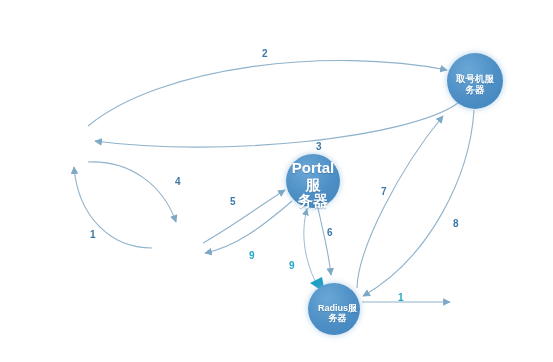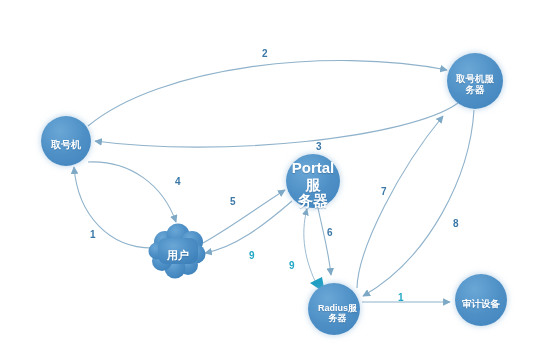--- a/index.html
+++ b/index.html
@@ -120,59 +120,37 @@
 
     <path class="edge-path thin" d="M 318 287 C 305 262, 300 235, 307 209" marker-end="url(#arrow-open)"></path>
 
     <path d="M 310 283 L 325 293 L 322 277 Z" fill="#1e9fc4"></path>
 
     <path class="edge-path" d="M 292 201 C 262 227, 235 247, 205 253" marker-end="url(#arrow-open)"></path>
 
     <path class="edge-path" d="M 362 302 L 450 302" marker-end="url(#arrow-open)"></path>
   </svg>
 
-  <div class="node node-circle" style="left:41px; top:116px; width:50px; height:50px; font-size:10px;">
-    <span class="node-label">取号机</span>
-  </div>
 
   <div class="node node-circle" style="left:447px; top:53px; width:56px; height:56px; font-size:9.5px;">
     <span class="node-label">取号机服
 务器</span>
   </div>
 
   <div class="node node-circle" style="left:286px; top:154px; width:54px; height:54px; font-size:15px;">
     <span class="node-label">Portal服
 务器</span>
   </div>
 
   <div class="node node-circle" style="left:308px; top:283px; width:52px; height:52px; font-size:9px;justify-content:flex-end;">
     <span class="node-label">Radius服
 务器</span>
   </div>
 
-  <div class="node node-circle" style="left:455px; top:274px; width:52px; height:52px; font-size:9.5px;">
-    <span class="node-label">审计设备</span>
-  </div>
 
-  <div class="node node-cloud" style="left:148px; top:222px; width:60px; height:58px; font-size:11px;">
-    <svg class="cloud-svg" width="60" height="58" viewBox="0 0 60 58" xmlns="http://www.w3.org/2000/svg">
-      <g fill="url(#cloud-grad)">
-        <circle cx="17" cy="20" r="11"></circle>
-        <circle cx="30" cy="13" r="11.5"></circle>
-        <circle cx="44" cy="20" r="11"></circle>
-        <circle cx="48" cy="32" r="9.5"></circle>
-        <circle cx="40" cy="43" r="10"></circle>
-        <circle cx="27" cy="46" r="10.5"></circle>
-        <circle cx="14" cy="39" r="10"></circle>
-        <circle cx="9" cy="29" r="8.5"></circle>
-        <rect x="10" y="16" width="40" height="26" rx="8"></rect>
-      </g>
-    </svg>
-    <span class="node-label cloud-text">用户</span>
-  </div>
 
   <span class="edge-label" style="left:90px; top:229px;">1</span>
   <span class="edge-label" style="left:262px; top:48px;">2</span>
   <span class="edge-label" style="left:316px; top:141px;">3</span>
   <span class="edge-label" style="left:175px; top:176px;">4</span>
   <span class="edge-label" style="left:230px; top:196px;">5</span>
   <span class="edge-label" style="left:327px; top:227px;">6</span>
   <span class="edge-label" style="left:381px; top:186px;">7</span>
   <span class="edge-label" style="left:453px; top:218px;">8</span>
   <span class="edge-label teal" style="left:289px; top:260px;">9</span>

